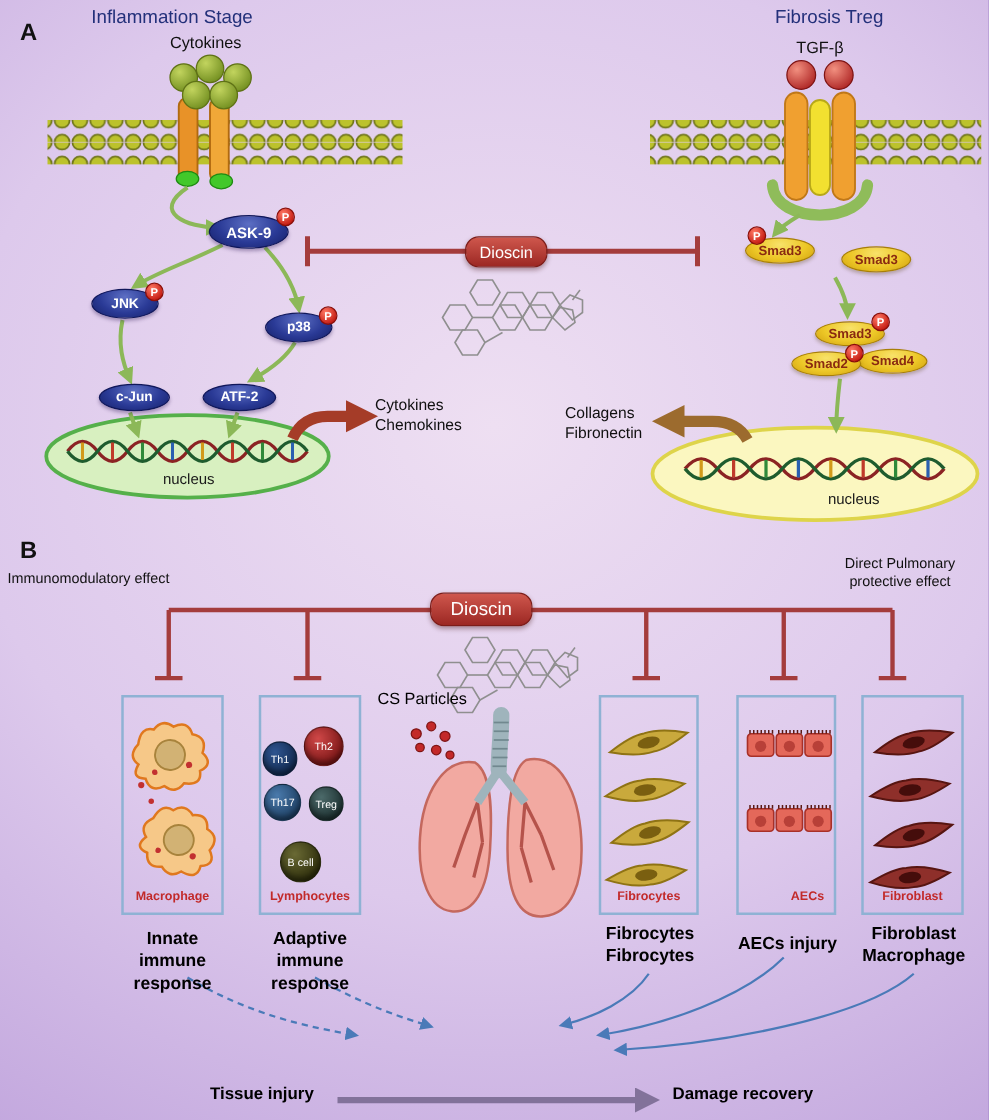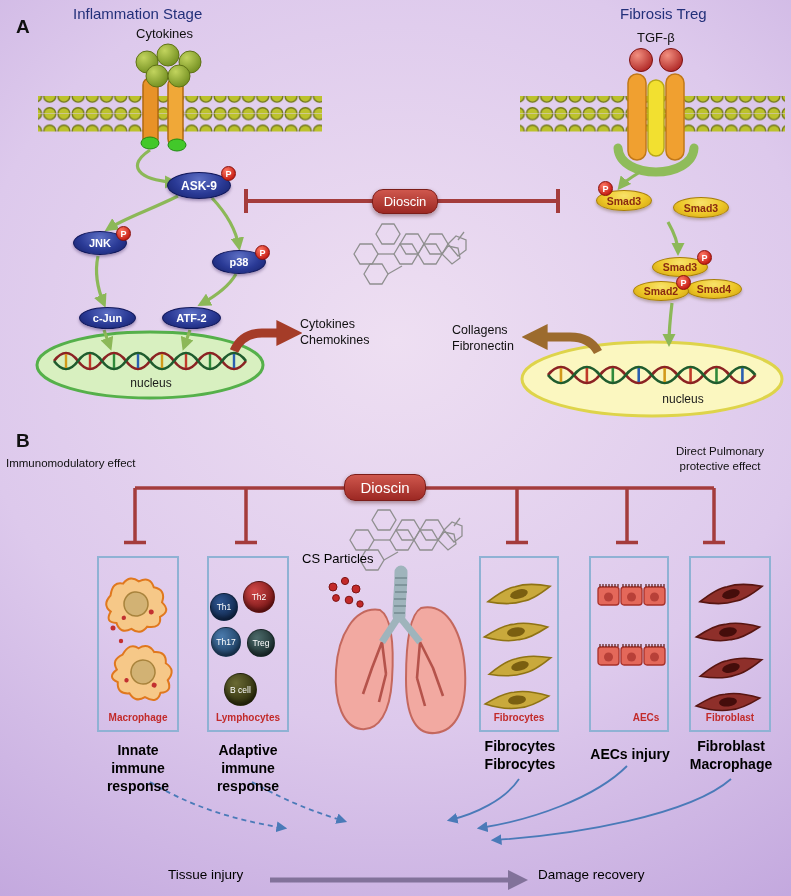--- a/index.html
+++ b/index.html
@@ -23,21 +23,21 @@
   .nuclabel{position:absolute;font-size:12px;color:#1a1a1a;text-align:center}
   .out{position:absolute;font-size:12.5px;color:#101010;line-height:1.28}
   .cl{display:block}
   .cellbox{position:absolute;border:2px solid #8fb2d4}
   .redlabel{position:absolute;color:#c22a2a;font-weight:bold;font-size:10px;text-align:center}
   .caption{position:absolute;font-weight:bold;font-size:14px;color:#000;text-align:center;line-height:1.3}
   .tcell{position:absolute;border-radius:50%;display:flex;align-items:center;justify-content:center;color:#fff;font-weight:normal;font-size:8.5px;
         border:1px solid rgba(0,0,0,.35);box-shadow:inset 0 -3px 4px rgba(0,0,0,.35);z-index:2}
   .outcome{position:absolute;display:flex;align-items:center;justify-content:center;border:3px solid #b8423a;border-radius:4px;
         background:rgba(244,238,248,.55);font-weight:bold;font-size:17px;color:#000;z-index:2}
-  .bold-note{position:absolute;font-weight:normal;font-size:13.5px;color:#000}
+  .bold-note{position:absolute;font-weight:bold;font-size:13.5px;color:#000}
   .csl{position:absolute;font-weight:normal;font-size:13px;color:#000}
 </style>
 </head>
 <body>
 
 <div class="fig">
 
   <svg class="art" width="791" height="896" viewBox="0 0 791 896">
     <defs>
       <radialGradient id="ballg" cx="35%" cy="30%" r="80%">

